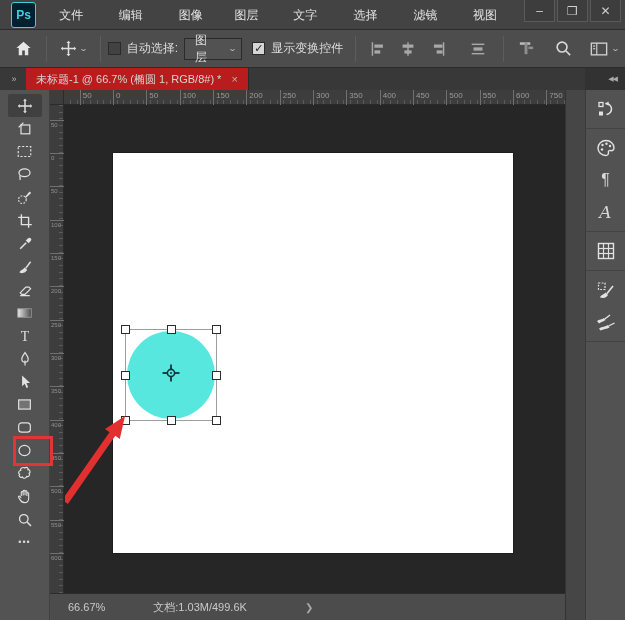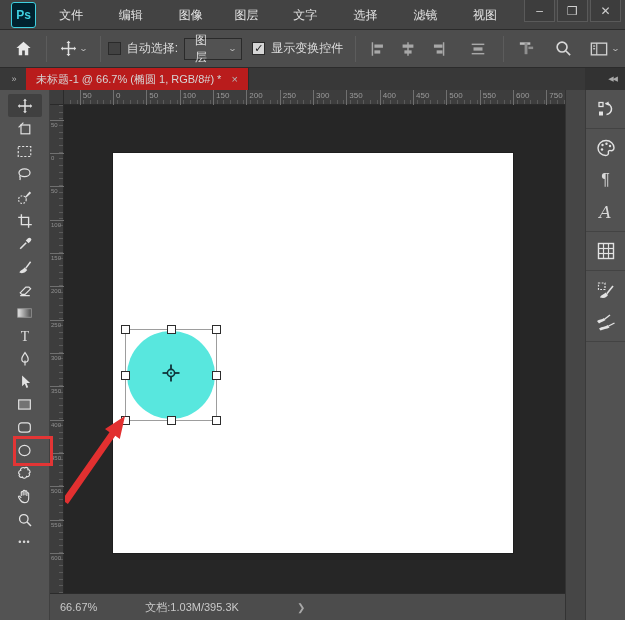--- a/index.html
+++ b/index.html
@@ -61,21 +61,21 @@
   .transform-box { position:absolute; left:12px; top:176px; width:92px; height:92px; border:1px solid #9d9d9d; }
   .handle { position:absolute; width:9px; height:9px; background:#fefefe; border:1px solid #2c2c2c; }
   .h-tl{left:-5px;top:-5px}.h-tc{left:41px;top:-5px}.h-tr{right:-5px;top:-5px}
   .h-ml{left:-5px;top:41px}.h-mr{right:-5px;top:41px}
   .h-bl{left:-5px;bottom:-5px}.h-bc{left:41px;bottom:-5px}.h-br{right:-5px;bottom:-5px}
   .center-ref { position:absolute; left:50%; top:50%; transform:translate(-50%,-50%); }
   .arrow-overlay { position:absolute; left:0; top:0; width:500px; height:488px; pointer-events:none; z-index:6; }
 
   
   .statusbar { position:absolute; left:0; top:503px; width:515px; height:27px; background:#4c4c4c; border-top:1px solid #2b2b2b; display:flex; align-items:center; color:#c9c9c9; font-size:11px; }
-  .status-zoom { margin-left:10px; }
+  .status-zoom { margin-left:18px; }
   .status-doc { margin-left:48px; }
   .status-expand { margin-left:58px; color:#a8a8a8; font-size:10px; }
 
   
   .dock-strip { left:565px; top:90px; width:20px; height:530px; background:#464646; border-left:1px solid #333; }
   .dock { left:585px; top:90px; width:40px; height:530px; background:#525252; border-left:1px solid #3a3a3a; display:flex; flex-direction:column; align-items:center; }
   .dock-group { width:100%; display:flex; flex-direction:column; align-items:center; border-bottom:1px solid #434343; padding:7px 0; gap:8px; }
   .dock-icon { width:24px; height:24px; display:flex; align-items:center; justify-content:center; color:#d8d8d8; }
   .dock-icon.serif-a { font-family:"DejaVu Serif","Liberation Serif",serif; font-style:italic; font-size:17px; }
   .dock-icon.para { font-size:16px; }
@@ -390,21 +390,21 @@
         </div>
       </div>
     </div>
     <svg class="arrow-overlay" viewBox="0 0 500 488">
       <polygon points="2.9,399 50.3,330.7 54.8,334.1 60,311 40.0,323.9 44.5,327.3 -2.9,395" fill="#e23030"></polygon>
     </svg>
   </div>
 
   <div class="statusbar">
     <span class="status-zoom">66.67%</span>
-    <span class="status-doc">文档:1.03M/395.3K</span>
+    <span class="status-doc">文档:1.03M/499.6K</span>
     <span class="status-expand">❯</span>
   </div>
 </div>
 
 <div class="abs dock-strip"></div>
 <div class="abs dock" id="dock">
     <div class="dock-group">
       <div class="dock-icon">
         <svg width="20" height="20" viewBox="0 0 20 20">
           <rect x="3" y="3.5" width="4" height="4" fill="none" stroke="#e2e2e2" stroke-width="1.3"></rect>

